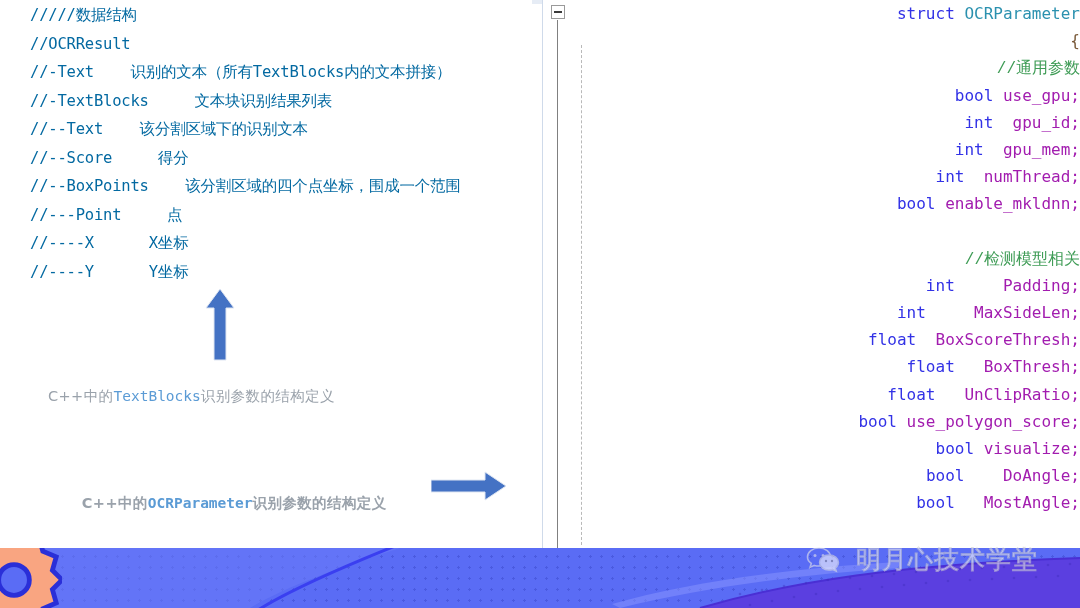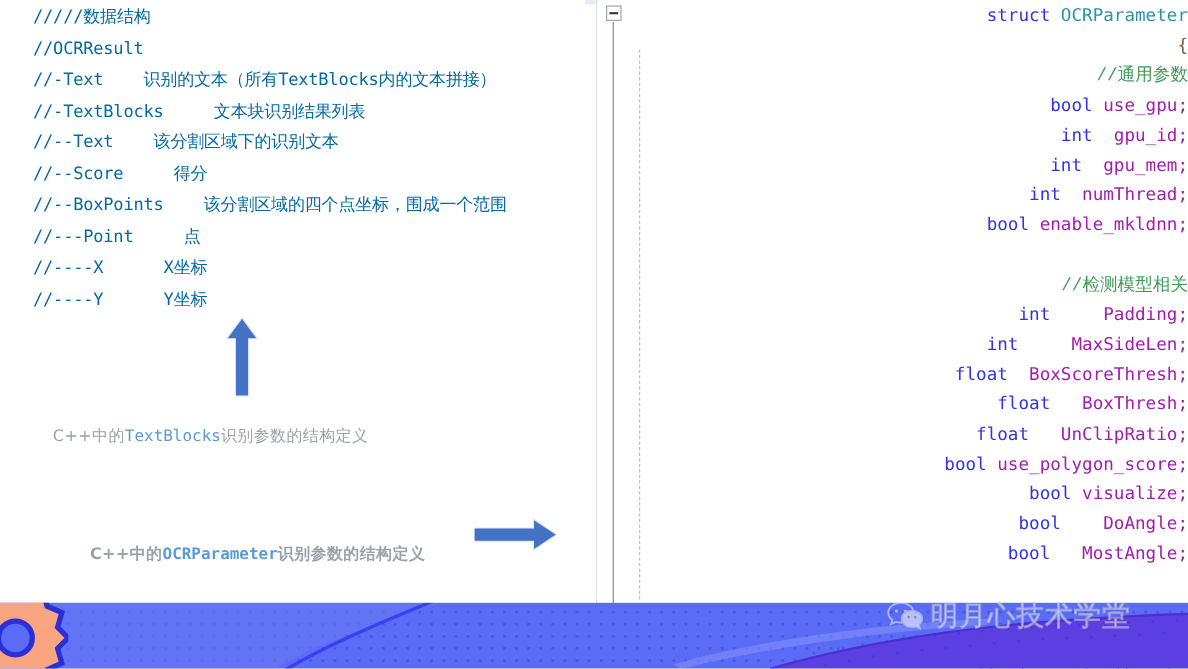--- a/index.html
+++ b/index.html
@@ -195,21 +195,21 @@
     height: 96px;
   }
 
   
   #watermark {
     position: absolute;
     left: 806px;
     top: 543px;
     display: flex;
     align-items: center;
-    gap: 6px;
+    gap: 16px;
     opacity: 0.58;
   }
   #watermark-text {
     font-family: "DejaVu Sans", sans-serif;
     font-size: 25px;
     color: #ffffff;
     -webkit-text-stroke: 0.9px #c9c9c9;
     letter-spacing: 1px;
     white-space: nowrap;
   }

